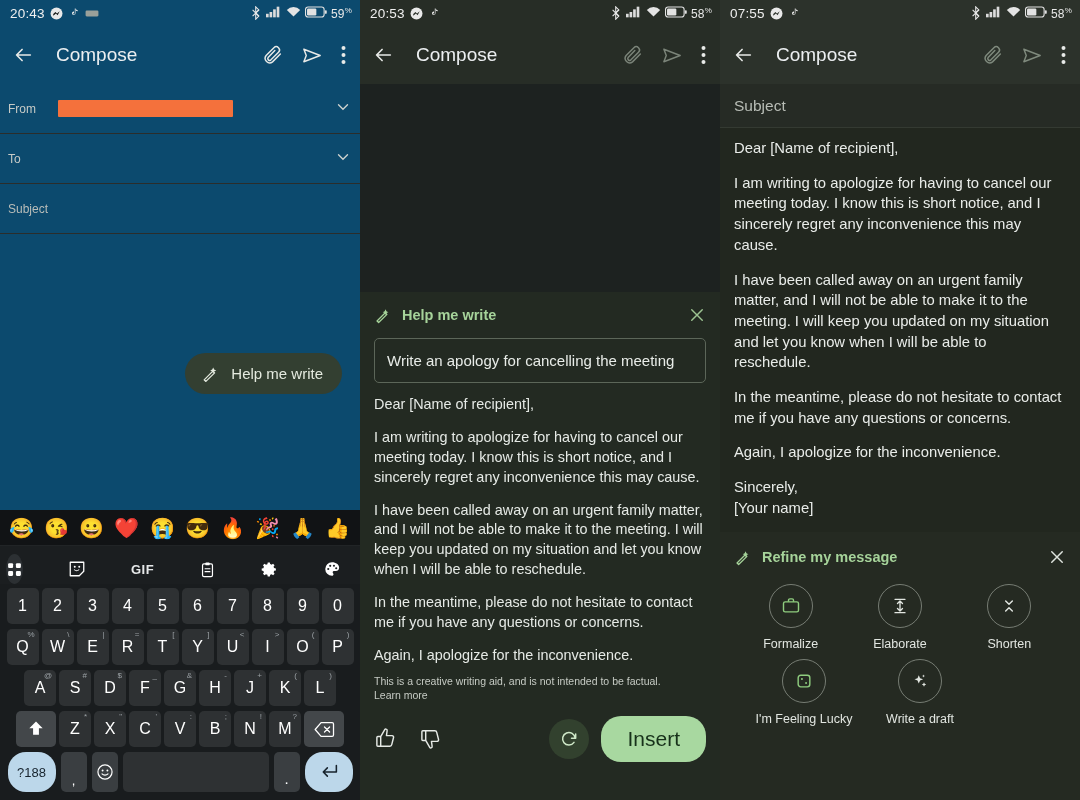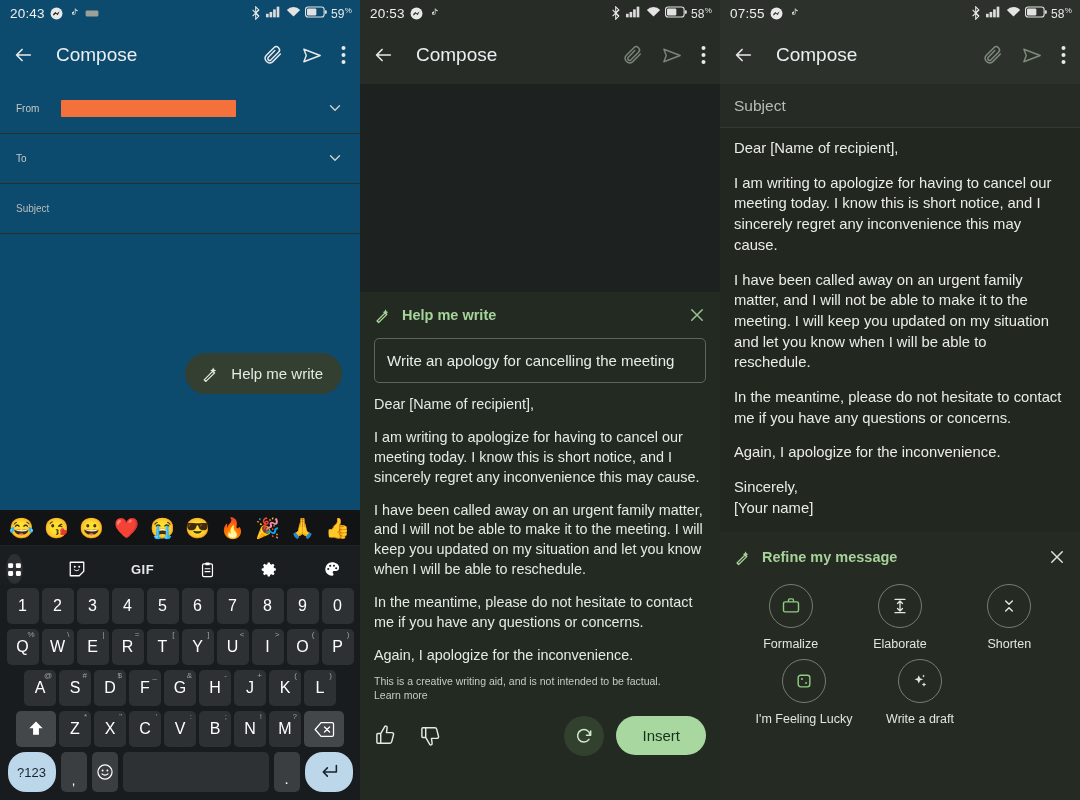--- a/index.html
+++ b/index.html
@@ -27,22 +27,22 @@
 
   
   .appbar { height:58px; display:flex; align-items:center; padding:0 10px 0 12px; }
   .appbar .title { font-size:19px; color:#eceff1; margin-left:22px; font-weight:400; }
   .appbar .actions { margin-left:auto; display:flex; align-items:center; gap:17px; padding-right:4px; }
   .ic { display:inline-flex; align-items:center; justify-content:center; }
 
   
   .field {
     height:50px; display:flex; align-items:center;
-    padding:0 16px; border-bottom:1px solid #2b2d2b;
-    color:#cfd3cf; font-size:10px;
+    padding:0 8px; border-bottom:1px solid #2b2d2b;
+    color:#cfd3cf; font-size:12px;
   }
   .field .lbl { color:#c6cac6; }
   .field .chev { margin-left:auto; }
   .redact {
     margin-left:22px; height:17px; width:175px;
     background:#f4713c; border-radius:1px;
   }
   .field-subject { color:#b9bdb9; }
 
   .body-area { position:relative; }
@@ -111,21 +111,21 @@
   .disclaimer .lm { display:block; }
   .sheet-actions { display:flex; align-items:center; padding:14px 14px 16px; }
   .sheet-actions .left { display:flex; gap:22px; }
   .sheet-actions .right { margin-left:auto; display:flex; align-items:center; gap:12px; }
   .refresh-btn {
     width:40px; height:40px; border-radius:50%; background:#32412e;
     display:flex; align-items:center; justify-content:center;
   }
   .insert-btn {
     background:#a8d8a0; color:#17311a; border-radius:20px;
-    padding:11px 26px; font-size:15px;
+    padding:11px 26px; font-size:21px;
   }
 
   
   .refine-grid { padding:8px 16px 0; }
   .refine-row { display:flex; margin-bottom:8px; }
   .refine-item { width:116px; display:flex; flex-direction:column; align-items:center; }
   .refine-circle {
     width:44px; height:44px; border-radius:50%;
     border:1px solid #767c73;
     display:flex; align-items:center; justify-content:center;
@@ -446,21 +446,21 @@
             </div>
           <div class="key wide">
             <svg width="21" height="17" viewBox="0 0 24 20">
                 <path d="M8 2h13a1.6 1.6 0 0 1 1.6 1.6v12.8A1.6 1.6 0 0 1 21 18H8L1 10z" fill="none" stroke="#fff" stroke-width="1.5" stroke-linejoin="round"></path>
                 <path d="M12 7l6 6M18 7l-6 6" stroke="#fff" stroke-width="1.5" stroke-linecap="round"></path>
               </svg>
           </div>
         </div>
 
         <div class="kb-row" style="gap:5px; margin-bottom:2px;">
-          <div class="key round-l bottom">?123</div>
+          <div class="key round-l bottom">?188</div>
           <div class="key small bottom" style="align-items:flex-end;padding-bottom:4px;font-size:13px;">
               <span>,</span>
             </div>
           <div class="key small bottom">
             <svg width="18" height="18" viewBox="0 0 24 24">
                 <circle cx="12" cy="12" r="9.4" fill="none" stroke="#fff" stroke-width="1.6"></circle>
                 <circle cx="8.8" cy="10" r="1.3" fill="#fff"></circle>
                 <circle cx="15.2" cy="10" r="1.3" fill="#fff"></circle>
                 <path d="M8 14.6c1.9 2 6.1 2 8 0" fill="none" stroke="#fff" stroke-width="1.5" stroke-linecap="round"></path>
               </svg>

